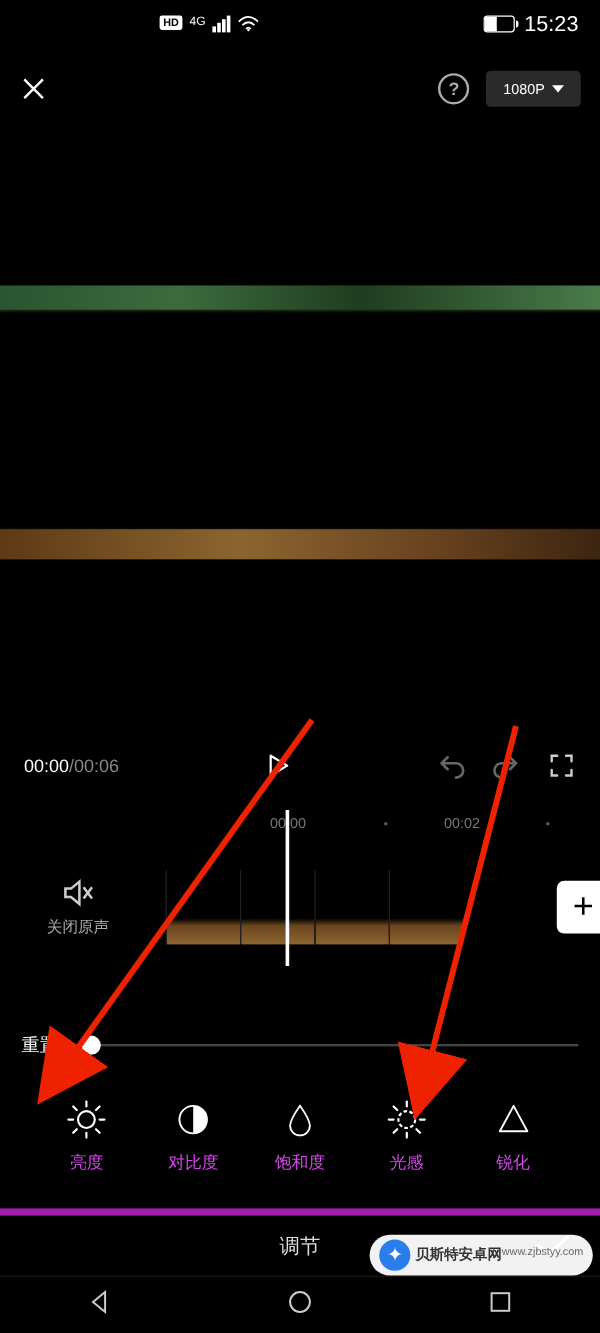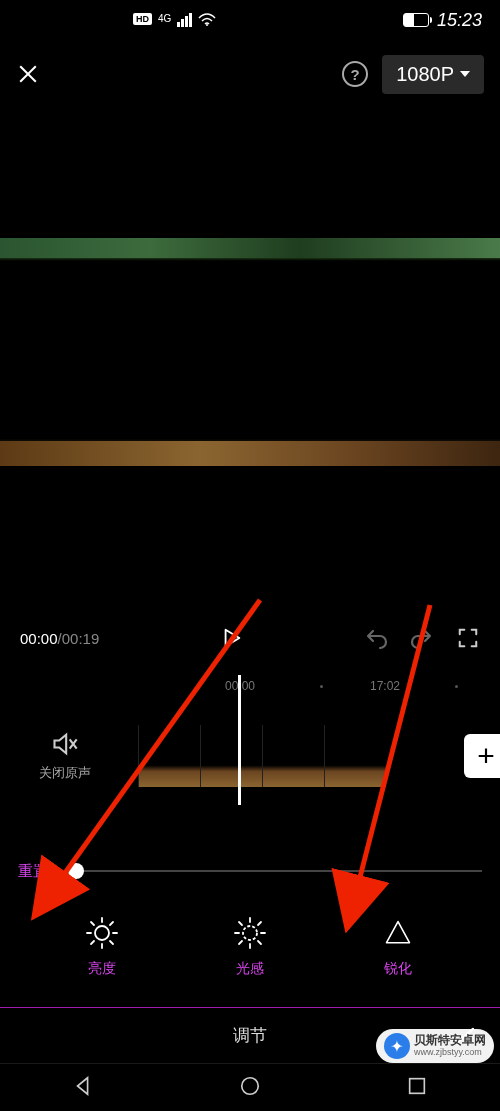--- a/index.html
+++ b/index.html
@@ -40,21 +40,21 @@
       align-items: center;
       justify-content: space-between;
       padding: 0 16px;
     }
     .top-bar-right { display:flex; align-items:center; gap:14px;}
     .close-x { width:24px; height:24px; position:relative;}
     .close-x::before,.close-x::after{content:"";position:absolute;width:22px;height:2px;background:#fff;top:11px;left:1px;}
     .close-x::before{transform:rotate(45deg);}
     .close-x::after{transform:rotate(-45deg);}
     .help-circle{width:26px;height:26px;border:2px solid #aaa;border-radius:50%;display:flex;align-items:center;justify-content:center;color:#aaa;font-size:15px;font-weight:bold;}
-    .resolution-btn{background:#2a2a2a;padding:8px 14px;border-radius:4px;display:flex;align-items:center;gap:6px;font-size:20px;justify-content:center;}
+    .resolution-btn{background:#2a2a2a;padding:8px 14px;border-radius:4px;display:flex;align-items:center;gap:6px;font-size:12px;justify-content:center;}
     .caret-down{width:0;height:0;border-left:5px solid transparent;border-right:5px solid transparent;border-top:6px solid #fff;}
     .export-btn{background:#fe2c55;padding:9px 18px;border-radius:4px;font-size:17px;font-weight:500;}
 
     .preview-area{
       width:100%;
       height:365px;
       position:relative;
       margin-top:10px;
     }
     .preview-frame{
@@ -154,21 +154,21 @@
     }
 
     .adjust-panel{
       margin-top:50px;
       padding:0 18px;
     }
     .slider-row{
       display:flex;align-items:center;gap:20px;
       height:40px;
     }
-    .reset-label{font-size:15px;color:#d946ef;}
+    .reset-label{font-size:15px;color:#ffffff;}
     .slider-track{flex:1;height:2px;background:#444;position:relative;}
     .slider-handle{
       width:16px;height:16px;background:#fff;border-radius:50%;
       position:absolute;left:0;top:-7px;
     }
 
     .adjust-tools{
       display:flex;
       justify-content:space-around;
       padding:0 10px;
@@ -182,21 +182,21 @@
     .tool-label{font-size:14px;color:#d946ef;}
 
     .bottom-bar{
       position:absolute;
       bottom:48px;
       width:100%;
       height:56px;
       display:flex;
       align-items:center;
       justify-content:center;
-      border-top:1px solid #a21caf;
+      border-top:6px solid #a21caf;
       margin-top:16px;
     }
     .bottom-title{font-size:17px;color:#ddd;}
     .confirm-check{
       position:absolute;right:24px;
       width:30px;height:20px;
     }
 
     .nav-bar{
       position:absolute;bottom:0;width:100%;height:48px;
@@ -218,21 +218,21 @@
       background:rgba(255,255,255,0.95);
       padding:4px 8px;border-radius:20px;
       font-size:11px;color:#333;
     }
     .wm-badge{
       width:26px;height:26px;border-radius:50%;
       background:#2b7de9;
       display:flex;align-items:center;justify-content:center;
       color:#fff;font-size:16px;
     }
-    .wm-text{display:flex;flex-direction:column;line-height:1.1;}
+    .wm-text{display:flex;line-height:1.1;}
     .wm-text .cn{font-size:12px;font-weight:bold;}
     .wm-text .url{font-size:9px;color:#666;}
   </style>
 </head>
 <body>
 
 <div class="status-bar">
   <div class="status-left">
     <span class="hd-badge">HD</span>
     <span style="font-size:10px;">4G</span>
@@ -245,42 +245,42 @@
     <svg width="18" height="14" viewBox="0 0 18 14">
         <path d="M1 5 Q9 -3 17 5 M4 8 Q9 3 14 8 M7 11 Q9 9 11 11" stroke="#fff" stroke-width="1.5" fill="none"></path>
         <circle cx="9" cy="12" r="1" fill="#fff"></circle>
       </svg>
   </div>
   <div class="status-right">
     <div class="battery">
       <div class="battery-fill"></div>
       <span class="battery-text">75</span>
     </div>
-    <span style="font-size:18px;font-style:italic;">15:23</span>
+    <span style="font-size:18px;">15:23</span>
   </div>
 </div>
 
 <div class="top-bar">
   <div class="close-x"></div>
   <div class="top-bar-right">
     <div class="help-circle">?</div>
     <div class="resolution-btn">
       <span>1080P</span>
       <span class="caret-down"></span>
     </div>
   </div>
 </div>
 
 <div class="preview-area">
   <div class="preview-frame"></div>
 </div>
 
 <div class="playback-controls">
   <div class="time-display">
-    <span class="current">00:00</span>/<span>00:19</span>
+    <span class="current">00:00</span>/<span>00:06</span>
   </div>
   <div class="ctrl-icon">
     <svg viewBox="0 0 24 24" width="22" height="24">
         <path d="M5 3 L20 12 L5 21 Z" fill="none" stroke="#fff" stroke-width="2" stroke-linejoin="round"></path>
       </svg>
   </div>
   <div class="control-group">
     <div class="ctrl-icon">
       <svg viewBox="0 0 24 24" width="26" height="26">
           <path d="M4 10 L9 5 M4 10 L9 15 M4 10 H16 A6 6 0 0 1 16 22" fill="none" stroke="#666" stroke-width="2.2" stroke-linecap="round"></path>
@@ -295,21 +295,21 @@
       <svg viewBox="0 0 24 24" width="22" height="22">
           <path d="M3 8V3H8 M16 3H21V8 M21 16V21H16 M8 21H3V16" fill="none" stroke="#ccc" stroke-width="2.2" stroke-linecap="round"></path>
         </svg>
     </div>
   </div>
 </div>
 
 <div class="timeline-ruler">
   <span class="ruler-mark" style="left:225px;">00:00</span>
   <span class="ruler-mark ruler-dot" style="left:320px;"></span>
-  <span class="ruler-mark" style="left:370px;">17:02</span>
+  <span class="ruler-mark" style="left:370px;">00:02</span>
   <span class="ruler-mark ruler-dot" style="left:455px;"></span>
 </div>
 
 <div class="timeline-track">
   <div class="mute-section">
     <svg class="mute-icon" viewBox="0 0 24 24">
         <path d="M3 9v6h4l6 5V4L7 9H3z" fill="none" stroke="#ccc" stroke-width="1.8"></path>
         <line x1="16" y1="8" x2="22" y2="16" stroke="#ccc" stroke-width="1.8"></line>
         <line x1="22" y1="8" x2="16" y2="16" stroke="#ccc" stroke-width="1.8"></line>
       </svg>
@@ -346,20 +346,37 @@
               <line x1="25" y1="25" x2="28" y2="28"></line>
               <line x1="25" y1="9" x2="28" y2="6"></line>
               <line x1="6" y1="28" x2="9" y2="25"></line>
             </g>
           </svg>
       </div>
       <span class="tool-label">亮度</span>
     </div>
     <div class="tool-item">
       <div class="tool-icon">
+        <svg viewBox="0 0 34 34" width="30" height="30">
+            <circle cx="17" cy="17" r="13" fill="none" stroke="#fff" stroke-width="1.8"></circle>
+            <path d="M17 4 A13 13 0 0 1 17 30 Z" fill="#fff"></path>
+          </svg>
+      </div>
+      <span class="tool-label">对比度</span>
+    </div>
+    <div class="tool-item">
+      <div class="tool-icon">
+        <svg viewBox="0 0 34 34" width="28" height="32">
+            <path d="M17 3 C10 13 7 18 7 23 A10 10 0 0 0 27 23 C27 18 24 13 17 3 Z" fill="none" stroke="#fff" stroke-width="1.8"></path>
+          </svg>
+      </div>
+      <span class="tool-label">饱和度</span>
+    </div>
+    <div class="tool-item">
+      <div class="tool-icon">
         <svg viewBox="0 0 34 34" width="34" height="34">
             <circle cx="17" cy="17" r="7" fill="none" stroke="#fff" stroke-width="1.8" stroke-dasharray="3 2"></circle>
             <g stroke="#fff" stroke-width="1.8" stroke-linecap="round">
               <line x1="17" y1="2" x2="17" y2="6"></line>
               <line x1="17" y1="28" x2="17" y2="32"></line>
               <line x1="2" y1="17" x2="6" y2="17"></line>
               <line x1="28" y1="17" x2="32" y2="17"></line>
               <line x1="6" y1="6" x2="9" y2="9"></line>
               <line x1="25" y1="25" x2="28" y2="28"></line>
               <line x1="25" y1="9" x2="28" y2="6"></line>

